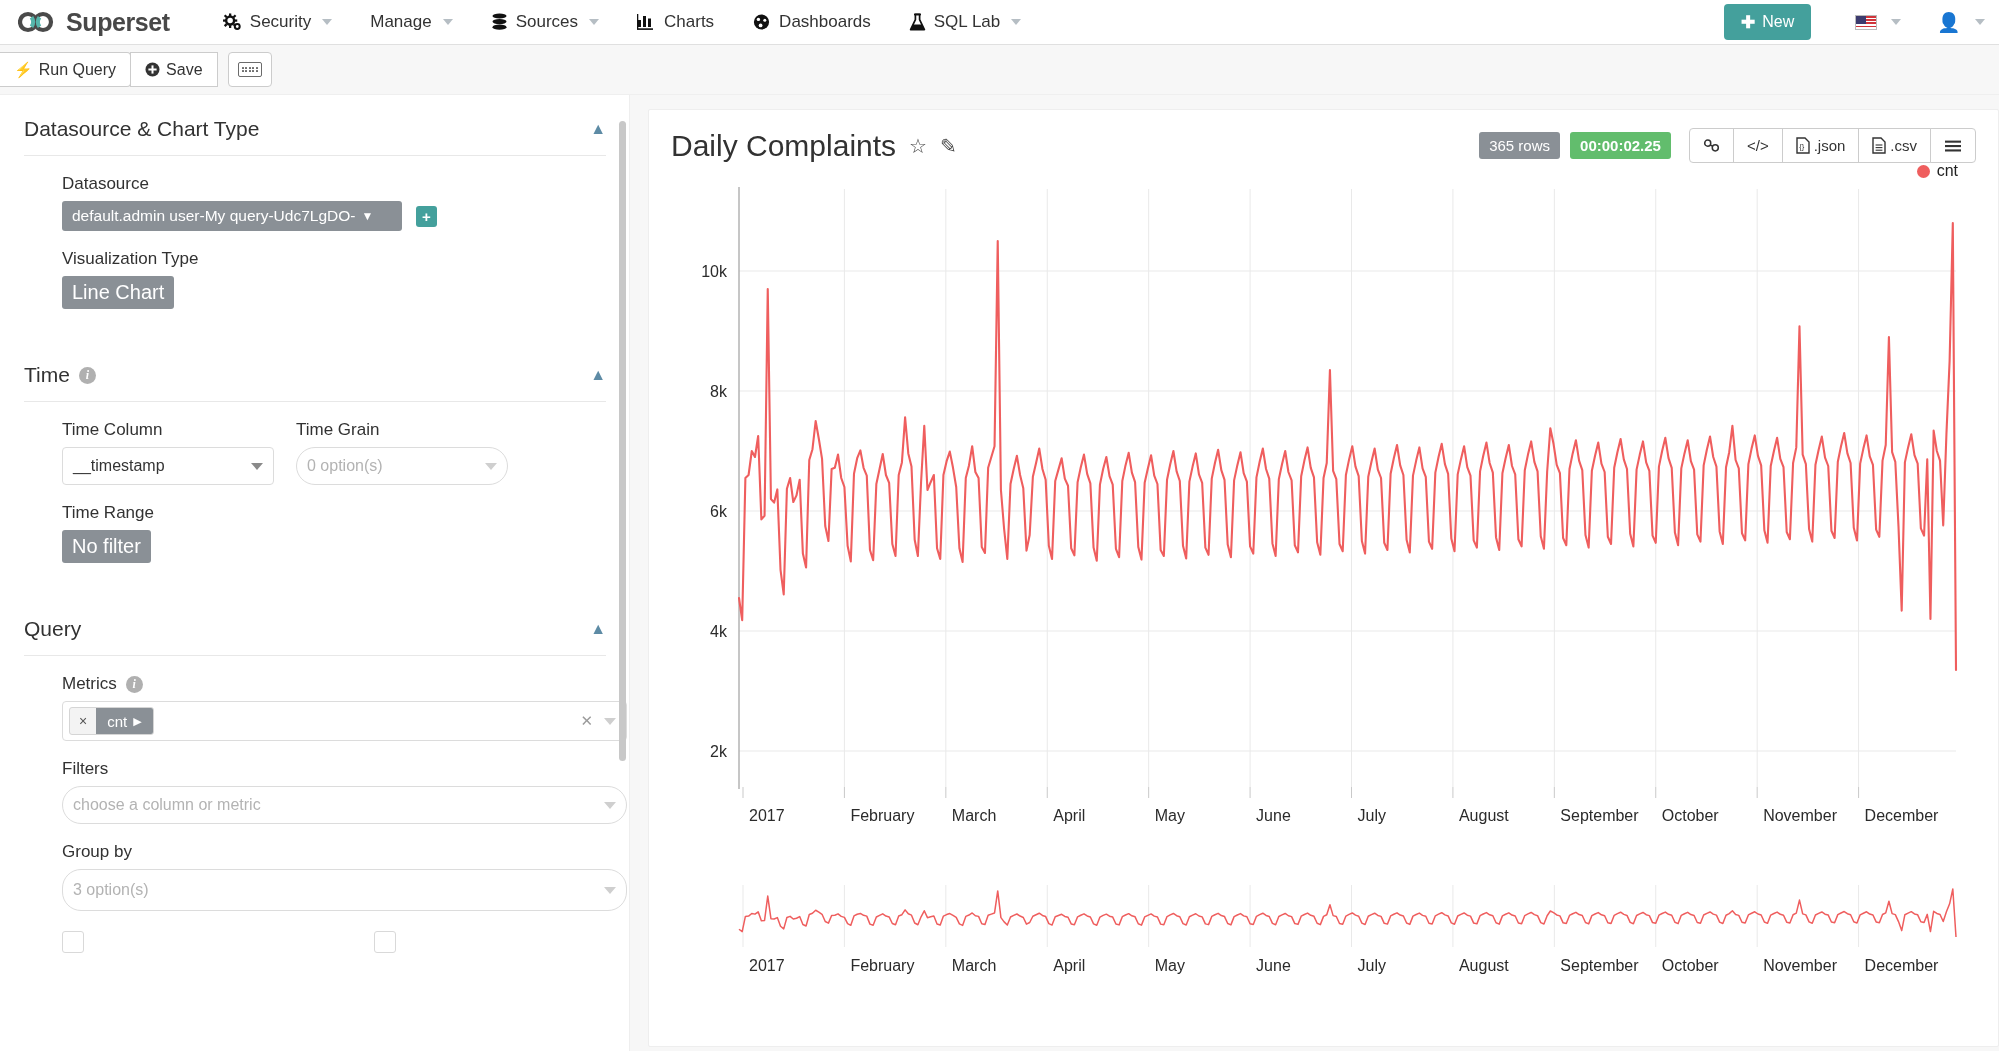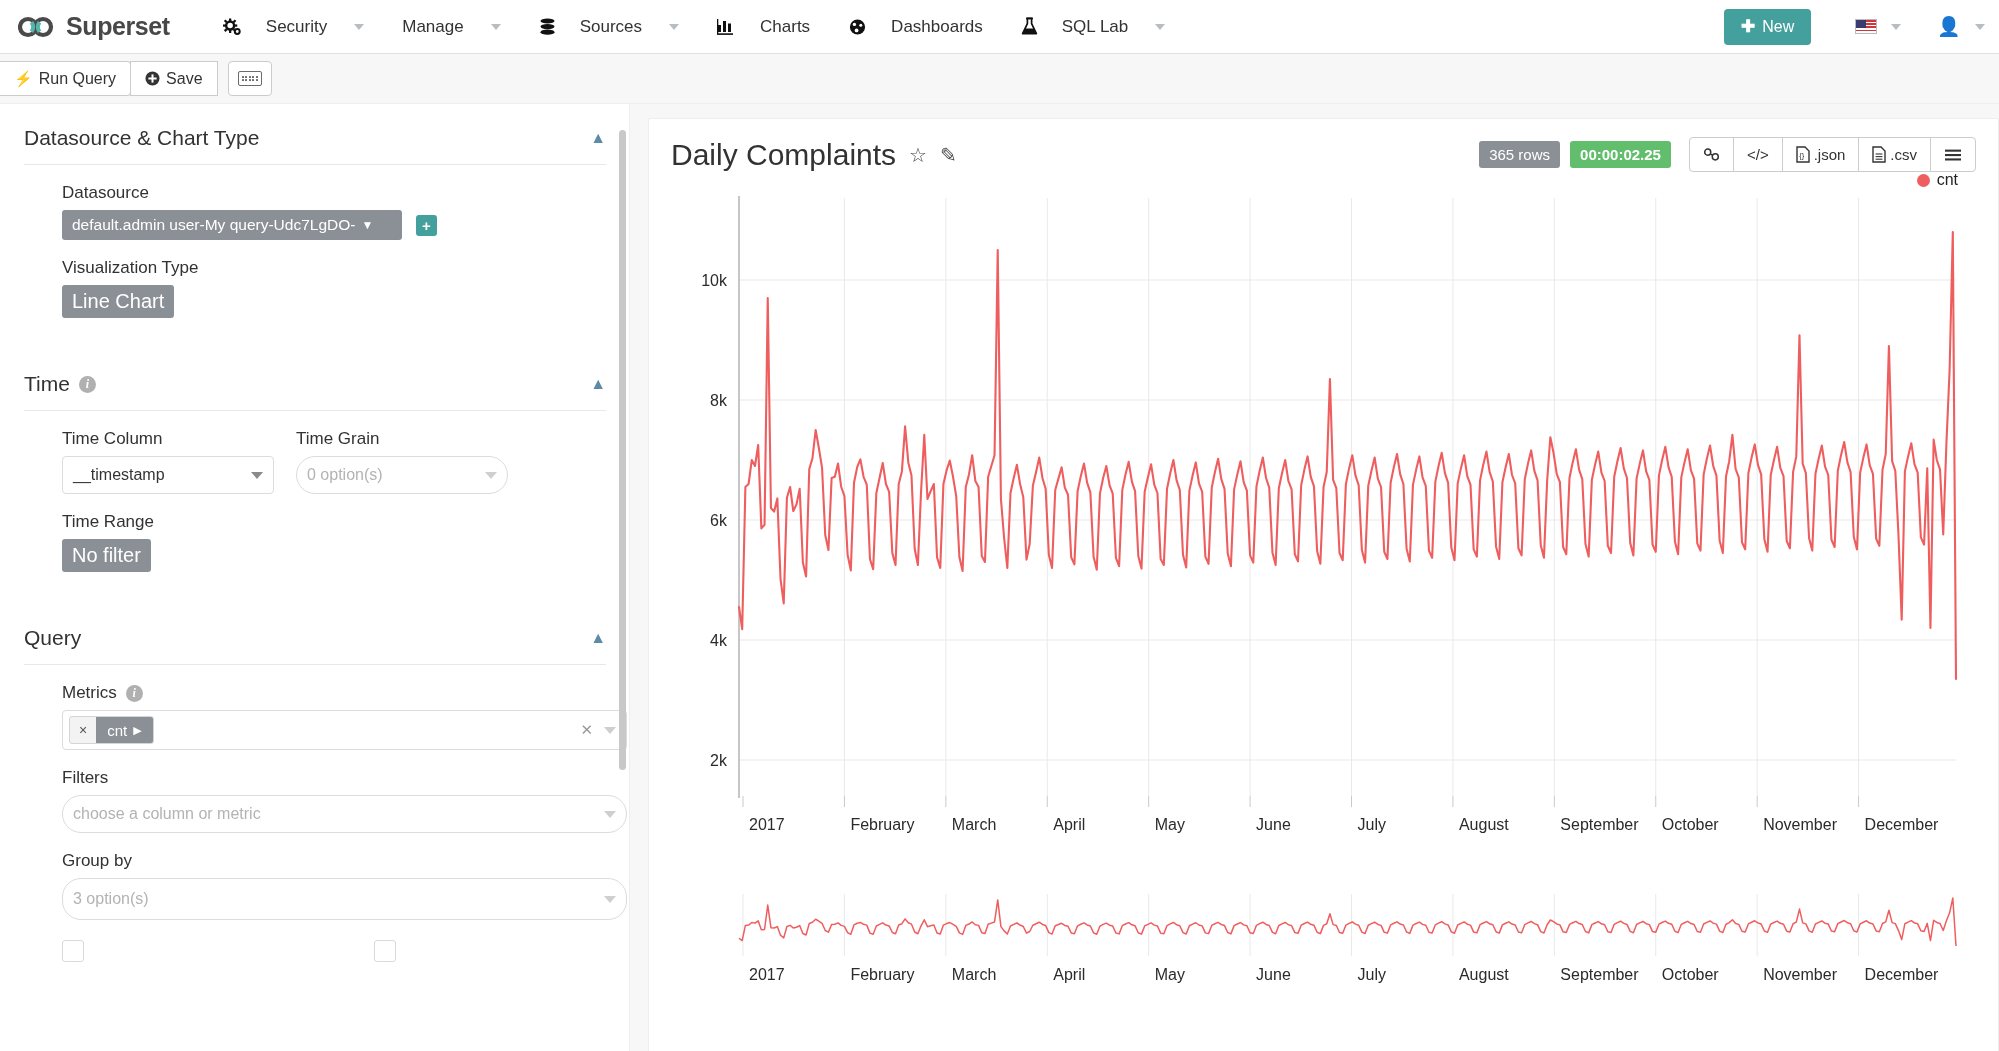--- a/index.html
+++ b/index.html
@@ -6,28 +6,28 @@
   html, body { margin:0; padding:0; }
   body {
     width:1999px; height:1051px;
     font-family: "Liberation Sans", sans-serif;
     background:#f7f7f7; color:#263238;
     overflow:hidden;
   }
 
   
   .navbar {
-    height:54px; background:#fff; border-bottom:1px solid #e0e0e0;
+    height:45px; background:#fff; border-bottom:1px solid #e0e0e0;
     display:flex; align-items:center; padding:0 14px; position:relative;
   }
   .brand { display:flex; align-items:center; gap:12px; margin-right:34px; padding-left:4px;}
   .brand-text { font-size:25px; font-weight:bold; color:#484848; letter-spacing:-0.4px;}
   .nav-items { display:flex; align-items:center; }
   .nav-item {
-    display:flex; align-items:center; gap:24px;
+    display:flex; align-items:center; gap:8px;
     font-size:17px; color:#333; padding:0 19px; cursor:pointer; height:45px;
   }
   .caret { width:0;height:0;border-left:5px solid transparent;border-right:5px solid transparent;
            border-top:6px solid #b6bec4; margin-left:3px; }
   .nav-right { position:absolute; right:14px; display:flex; align-items:center; gap:0; }
   .btn-new {
     background:#44a09c; color:#fff; border:none; border-radius:4px;
     font-size:16px; padding:9px 17px; display:flex; align-items:center; gap:7px;
     cursor:pointer; font-family:inherit;
   }

